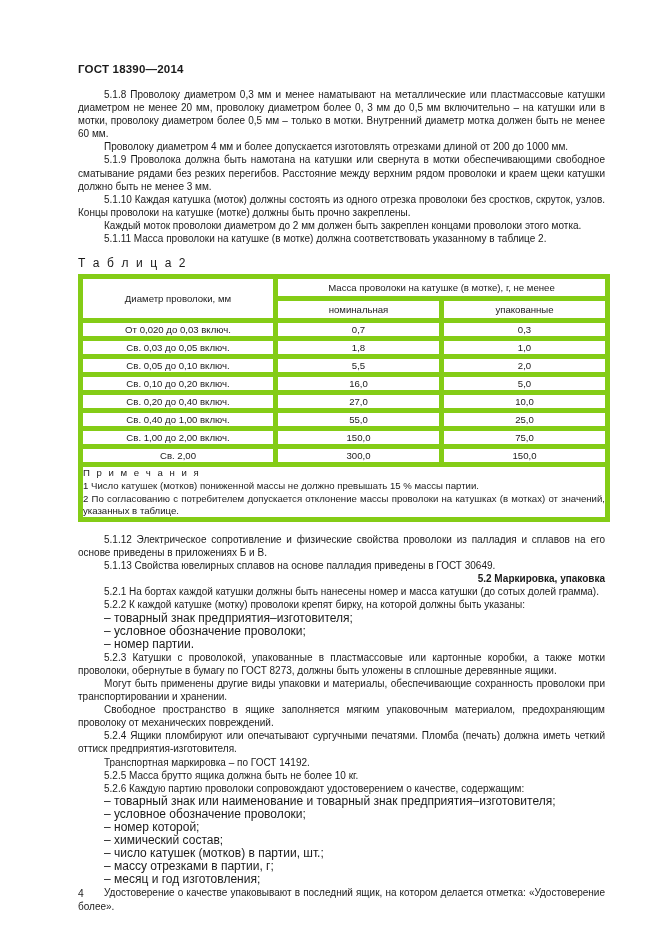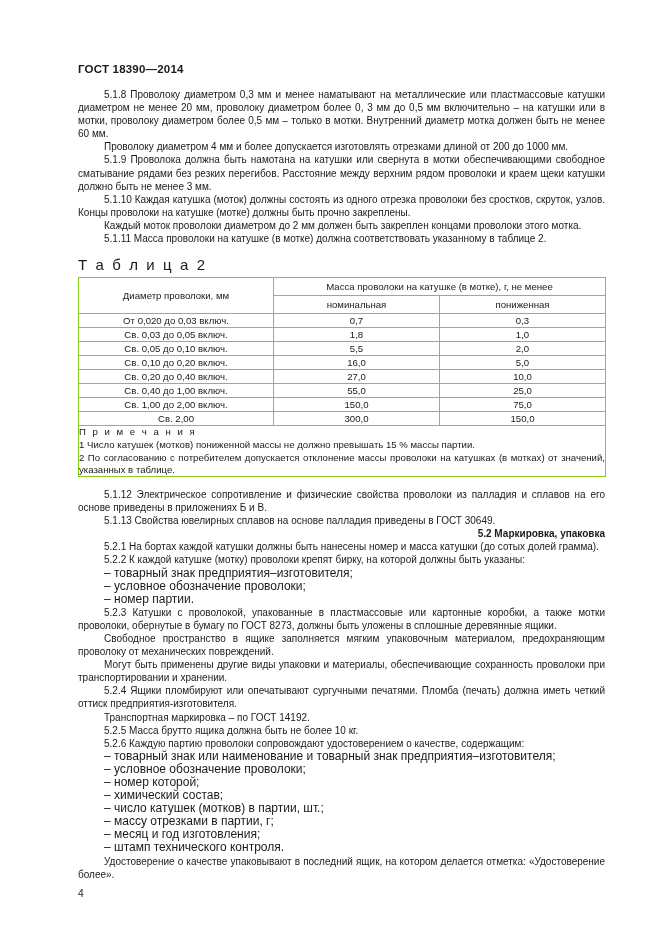--- a/index.html
+++ b/index.html
@@ -58,33 +58,33 @@
     margin: 0;
     text-indent: 26px;
     text-align: left;
   }
   .blk {
     margin-bottom: 0;
   }
 
   
   .table-caption {
-    font-size: 15px;
+    font-size: 12px;
     letter-spacing: 2.1px;
     margin-top: 11px;
     margin-bottom: 4px;
   }
   table.t2 {
     border-collapse: collapse;
     width: 527px;
     table-layout: fixed;
     font-size: 9.6px;
   }
   table.t2 td, table.t2 th {
-    border: 1px solid #84cc16;
+    border: 5px solid #84cc16;
     padding: 0;
     font-weight: normal;
     vertical-align: middle;
   }
   table.t2 th {
     text-align: center;
     height: 17px;
   }
   .th-diam {
     height: 35px;
@@ -159,21 +159,21 @@
         <col style="width:166px">
         <col style="width:166px">
       </colgroup>
       <thead>
         <tr>
           <th class="th-diam" rowspan="2">Диаметр проволоки, мм</th>
           <th colspan="2">Масса проволоки на катушке (в мотке), г, не менее</th>
         </tr>
         <tr>
           <th>номинальная</th>
-          <th>пониженная</th>
+          <th>упакованные</th>
         </tr>
       </thead>
       <tbody>
         <tr>
           <td class="c-left">От 0,020 до 0,03 включ.</td>
           <td class="c-mid">0,7</td>
           <td class="c-mid">0,3</td>
         </tr>
         <tr>
           <td class="c-left">Св. 0,03 до 0,05 включ.</td>
@@ -231,41 +231,40 @@
     <p class="para tight">5.2.2 К каждой катушке (мотку) проволоки крепят бирку, на которой должны быть указаны:</p>
 
     <div class="blk">
       <p class="dash">– товарный знак предприятия–изготовителя;</p>
       <p class="dash">– условное обозначение проволоки;</p>
       <p class="dash">– номер партии.</p>
     </div>
 
     <div class="blk">
       <p class="para">5.2.3 Катушки с проволокой, упакованные в пластмассовые или картонные коробки, а также мотки проволоки, обернутые в бумагу по ГОСТ 8273, должны быть уложены в сплошные деревянные ящики.</p>
+      <p class="para">Могут быть применены другие виды упаковки и материалы, обеспечивающие сохранность проволоки при транспортировании и хранении.</p>
       <p class="para">Свободное пространство в ящике заполняется мягким упаковочным материалом, предохраняющим проволоку от механических повреждений.</p>
-      <p class="para">Могут быть применены другие виды упаковки и материалы, обеспечивающие сохранность проволоки при транспортировании и хранении.</p>
     </div>
 
     <div class="blk">
       <p class="para">5.2.4 Ящики пломбируют или опечатывают сургучными печатями. Пломба (печать) должна иметь четкий оттиск предприятия-изготовителя.</p>
       <p class="para tight">Транспортная маркировка – по ГОСТ 14192.</p>
     </div>
 
     <p class="para tight">5.2.5 Масса брутто ящика должна быть не более 10 кг.</p>
     <p class="para tight">5.2.6 Каждую партию проволоки сопровождают удостоверением о качестве, содержащим:</p>
 
     <div class="blk">
       <p class="dash">– товарный знак или наименование и товарный знак предприятия–изготовителя;</p>
       <p class="dash">– условное обозначение проволоки;</p>
       <p class="dash">– номер которой;</p>
       <p class="dash">– химический состав;</p>
       <p class="dash">– число катушек (мотков) в партии, шт.;</p>
       <p class="dash">– массу отрезками в партии, г;</p>
       <p class="dash">– месяц и год изготовления;</p>
-      <p class="dash">– штамп технического контроля.</p>
     </div>
 
     <p class="para">Удостоверение о качестве упаковывают в последний ящик, на котором делается отметка: «Удостоверение более».</p>
 
   </div>
 
   <div class="page-number">4</div>
 
 </div>
 

